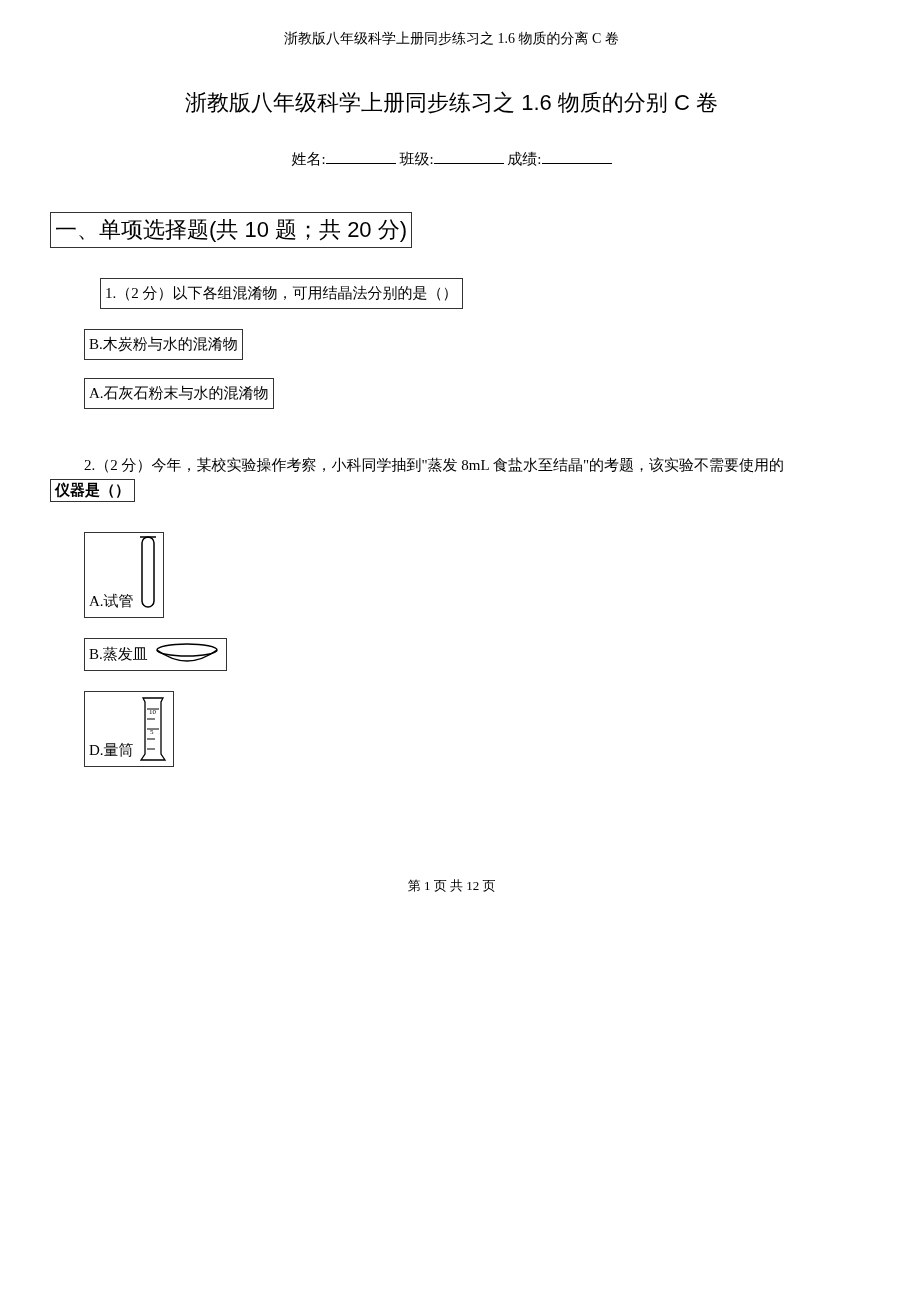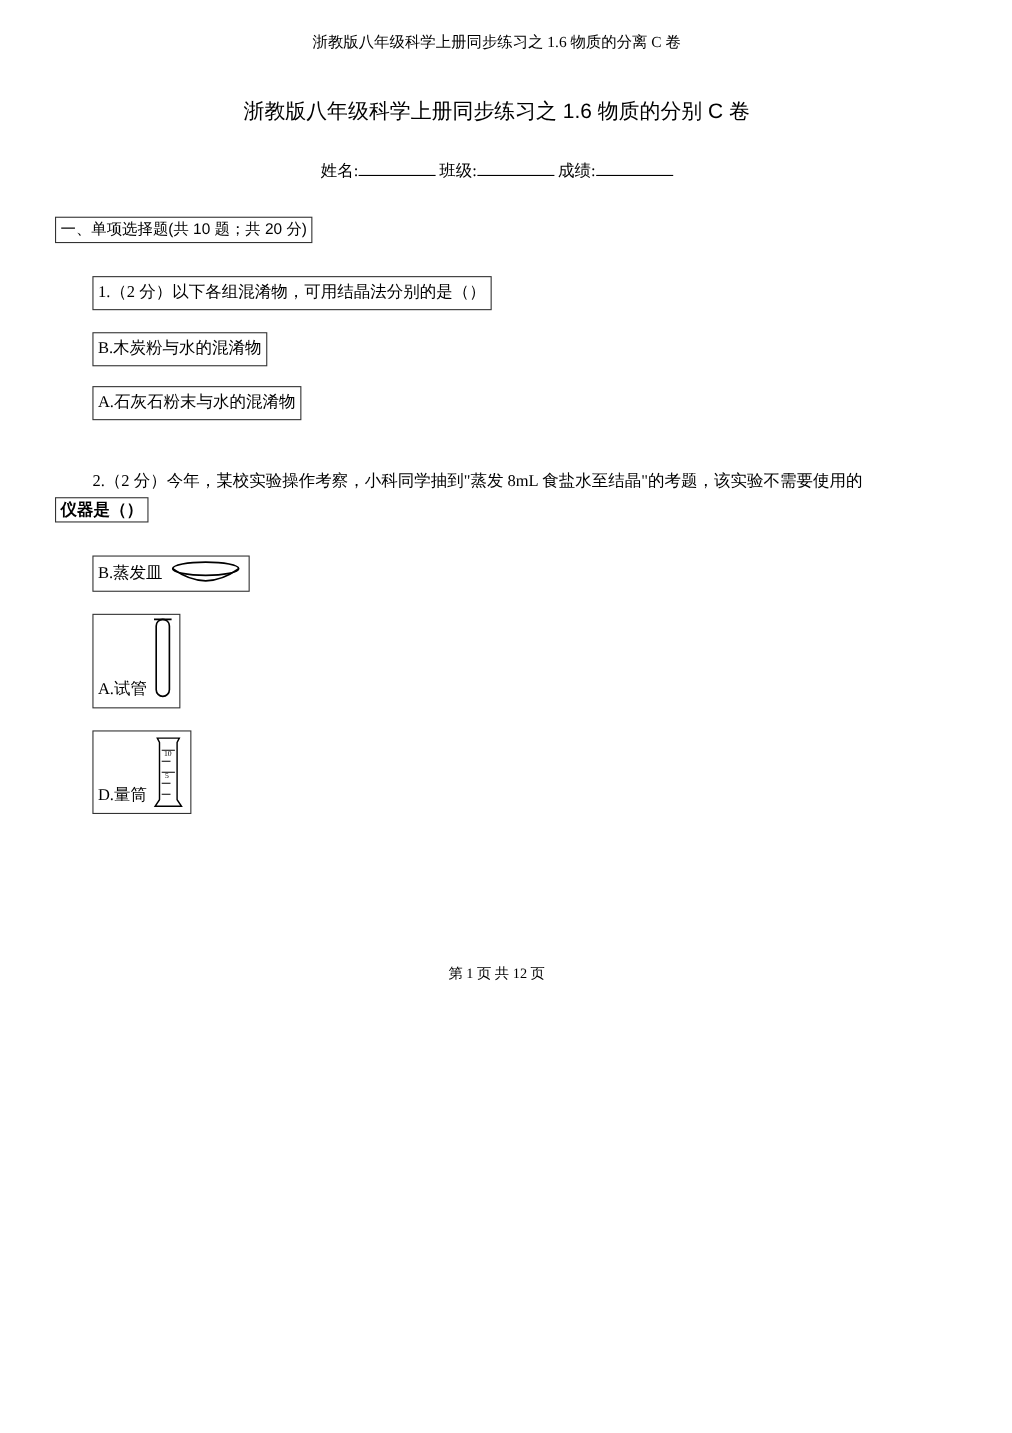--- a/index.html
+++ b/index.html
@@ -15,56 +15,57 @@
     box-sizing: border-box;
   }
   .running-header {
     text-align: center;
     font-size: 14px;
     font-family: "SimSun", serif;
     margin-bottom: 40px;
   }
   .title {
     text-align: center;
-    font-size: 19px;
+    font-size: 22px;
     font-family: "Microsoft YaHei", "SimHei", sans-serif;
     margin-bottom: 30px;
     font-weight: normal;
   }
   .info-line {
     text-align: center;
     font-size: 15px;
-    margin-bottom: 32px;
+    margin-bottom: 43px;
   }
   .blank {
     display: inline-block;
     border-bottom: 1px solid #000;
     min-width: 70px;
     height: 1em;
     vertical-align: baseline;
   }
   .section-heading {
-    font-size: 14px;
+    font-size: 22px;
     font-family: "Microsoft YaHei", "SimHei", sans-serif;
     border: 1px solid #333;
     display: inline-block;
     padding: 2px 4px;
     margin: 0 0 30px 0;
   }
   .q {
     font-size: 15px;
     line-height: 1.8;
     margin-left: 34px;
     margin-bottom: 25px;
   }
   .q .stem {
     border: 1px solid #333;
     display: inline-block;
     padding: 1px 4px;
     margin-bottom: 20px;
+    margin-left: 16px;
   }
   .q .opt {
     border: 1px solid #333;
     display: inline-block;
     padding: 1px 4px;
     margin-bottom: 18px;
   }
   .q2-line1 {
     margin-bottom: 0;
   }
@@ -89,21 +90,21 @@
   .img-opt svg {
     vertical-align: bottom;
   }
   .img-opt .lbl {
     vertical-align: bottom;
     font-size: 15px;
   }
   .footer {
     text-align: center;
     font-size: 13px;
-    margin-top: 116px;
+    margin-top: 90px;
   }
 </style>
 </head>
 <body>
 
 <div class="page">
 
   <div class="running-header">浙教版八年级科学上册同步练习之 1.6 物质的分离 C 卷</div>
 
   <div class="title">浙教版八年级科学上册同步练习之 1.6 物质的分别 C 卷</div>
@@ -128,34 +129,34 @@
     <span>2.（2 分）今年，某校实验操作考察，小科同学抽到"蒸发 8mL 食盐水至结晶"的考题，该实验不需要使用的</span>
   </div>
   <div class="q2-line2-wrap">
     <span class="q2-line2">仪器是（）</span>
   </div>
 
   <div class="q">
 
     <div>
       <span class="img-opt">
-        <span class="lbl">B.蒸发皿</span>
-        <svg width="70" height="26" viewBox="0 0 70 26">
-          <ellipse cx="35" cy="8" rx="30" ry="6" fill="none" stroke="#000" stroke-width="1.5"></ellipse>
-          <path d="M5 8 Q35 30 65 8" fill="none" stroke="#000" stroke-width="1.5"></path>
+        <span class="lbl">A.试管</span>
+        <svg width="22" height="80" viewBox="0 0 22 80">
+          <rect x="5" y="2" width="12" height="70" rx="6" ry="6" fill="none" stroke="#000" stroke-width="1.5"></rect>
+          <line x1="3" y1="2" x2="19" y2="2" stroke="#000" stroke-width="1.5"></line>
         </svg>
       </span>
     </div>
 
     <div>
       <span class="img-opt">
-        <span class="lbl">A.试管</span>
-        <svg width="22" height="80" viewBox="0 0 22 80">
-          <rect x="5" y="2" width="12" height="70" rx="6" ry="6" fill="none" stroke="#000" stroke-width="1.5"></rect>
-          <line x1="3" y1="2" x2="19" y2="2" stroke="#000" stroke-width="1.5"></line>
+        <span class="lbl">B.蒸发皿</span>
+        <svg width="70" height="26" viewBox="0 0 70 26">
+          <ellipse cx="35" cy="8" rx="30" ry="6" fill="none" stroke="#000" stroke-width="1.5"></ellipse>
+          <path d="M5 8 Q35 30 65 8" fill="none" stroke="#000" stroke-width="1.5"></path>
         </svg>
       </span>
     </div>
 
 
     <div>
       <span class="img-opt">
         <span class="lbl">D.量筒</span>
         <svg width="32" height="70" viewBox="0 0 32 70">
           <path d="M6 4 L26 4 L24 8 L24 60 L28 66 L4 66 L8 60 L8 8 Z" fill="none" stroke="#000" stroke-width="1.3"></path>

